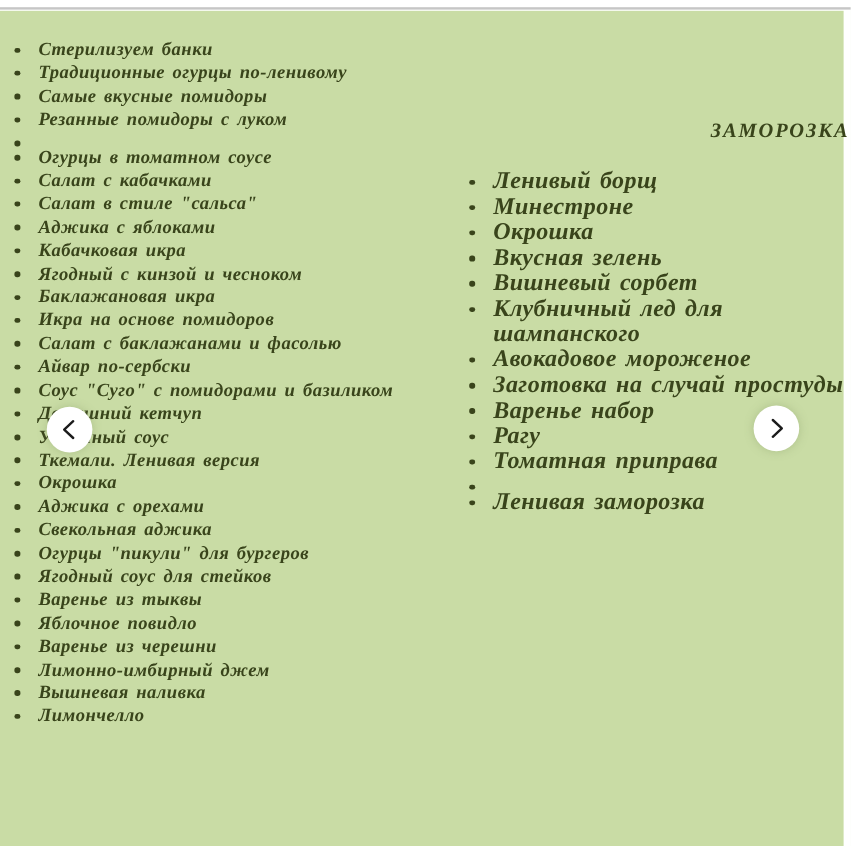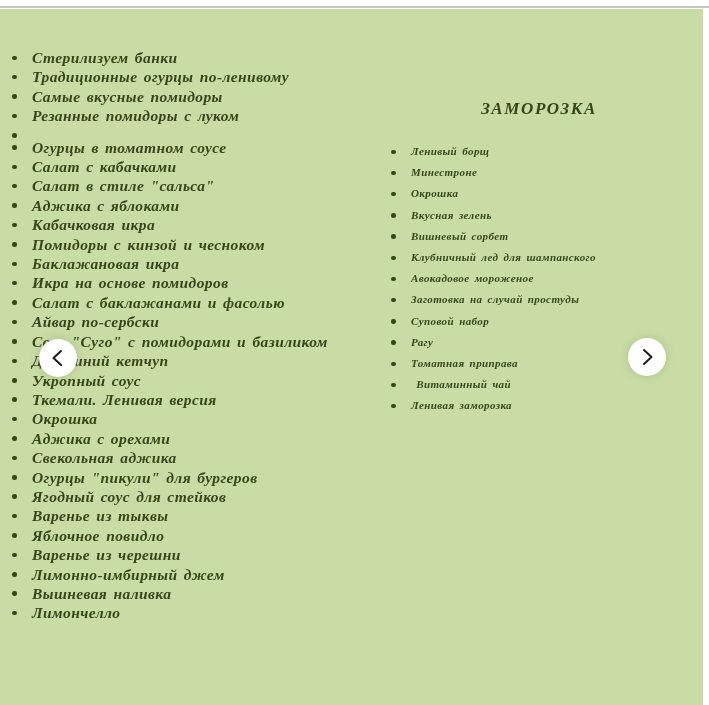--- a/index.html
+++ b/index.html
@@ -47,50 +47,49 @@
     align-items: flex-start;
   }
   .left-list {
     left: 12px;
     top: 23px; 
     width: 370px;
     font-size: 15.5px;
     line-height: 19.4px;
     letter-spacing: 0.4px;
     word-spacing: 2px;
-    margin-top: 16px;
   }
   .right-list {
     left: 391px;
     top: 132px; 
     width: 318px;
-    font-size: 11px;
+    font-size: 20px;
     line-height: 21.2px;
     letter-spacing: 0.4px;
     word-spacing: 2px;
   }
   .bullet {
     flex: 0 0 auto;
     width: 4.5px;
     height: 4.5px;
     border-radius: 50%;
     background: #39441b;
     margin-right: 15.5px;
   }
   .left-list .bullet  { margin-top: 7.5px; }
   .right-list .bullet { margin-top: 8.5px; }
   .item-label {
     white-space: pre-wrap;
   }
   .freeze-title {
     position: absolute;
-    left: 383px;
+    left: 396px;
     top: 90px; 
     width: 312px;
-    text-align: center;
+    text-align: right;
     font-size: 17px;
     font-weight: bold;
     font-style: italic;
     letter-spacing: 1.6px;
     color: #39441b;
   }
   .nav-btn {
     position: absolute;
     width: 38px;
     height: 38px;
@@ -165,21 +164,21 @@
           <span class="item-label">Аджика с яблоками</span>
         </li>
 
         <li>
           <span class="bullet"></span>
           <span class="item-label">Кабачковая икра</span>
         </li>
 
         <li>
           <span class="bullet"></span>
-          <span class="item-label">Помидоры с кинзой и чесноком</span>
+          <span class="item-label">Ягодный с кинзой и чесноком</span>
         </li>
 
         <li>
           <span class="bullet"></span>
           <span class="item-label">Баклажановая икра</span>
         </li>
 
         <li>
           <span class="bullet"></span>
           <span class="item-label">Икра на основе помидоров</span>
@@ -311,36 +310,35 @@
           <span class="item-label">Авокадовое мороженое</span>
         </li>
 
         <li>
           <span class="bullet"></span>
           <span class="item-label">Заготовка на случай простуды</span>
         </li>
 
         <li>
           <span class="bullet"></span>
-          <span class="item-label">Суповой набор</span>
+          <span class="item-label">Варенье набор</span>
         </li>
 
         <li>
           <span class="bullet"></span>
           <span class="item-label">Рагу</span>
         </li>
 
         <li>
           <span class="bullet"></span>
           <span class="item-label">Томатная приправа</span>
         </li>
 
         <li>
           <span class="bullet"></span>
-          <span class="item-label"> Витаминный чай</span>
         </li>
 
         <li>
           <span class="bullet"></span>
           <span class="item-label">Ленивая заморозка</span>
         </li>
       </ul>
 
     <button class="nav-btn nav-prev">
       <span>

